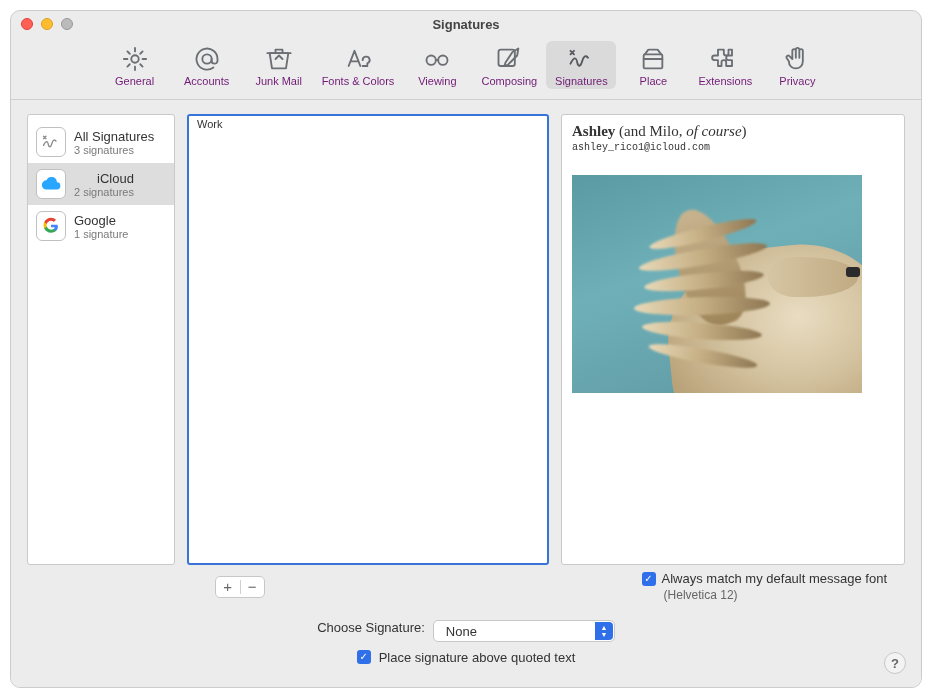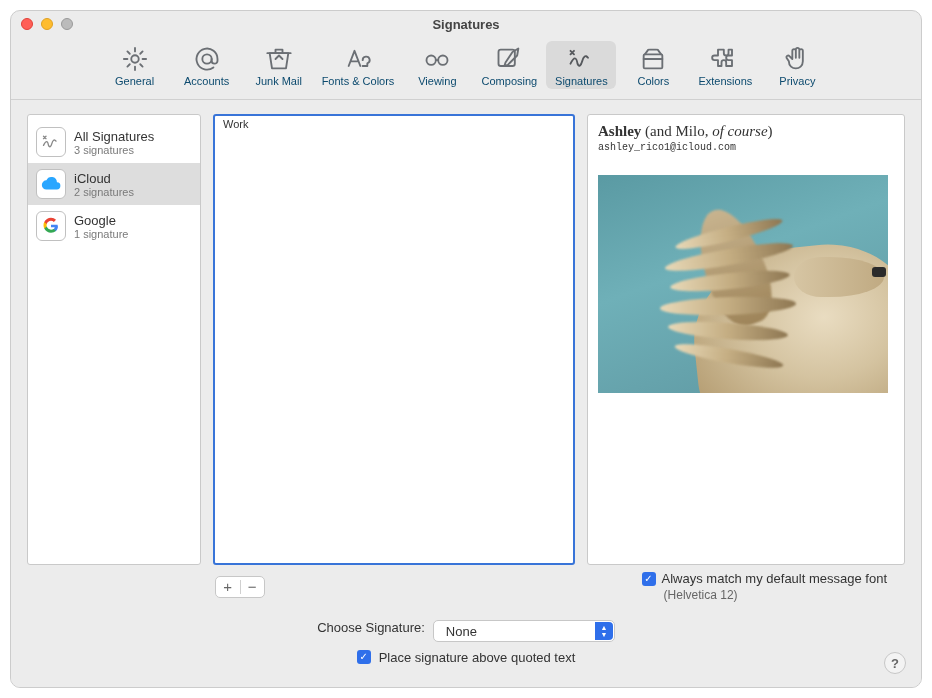--- a/index.html
+++ b/index.html
@@ -6,30 +6,30 @@
 body { font-family: -apple-system, "Helvetica Neue", Arial, sans-serif; font-size: 13px; color: #333; background: #fff; width: 932px; height: 698px; overflow: hidden; }
 .window { width: 912px; height: 678px; margin: 10px; border: 1px solid #ccc; border-radius: 10px; background: #ececec; display: flex; flex-direction: column; overflow: hidden; }
 .titlebar { height: 26px; display: flex; align-items: center; padding: 0 10px; position: relative; }
 .traffic { display: flex; gap: 8px; }
 .dot { width: 12px; height: 12px; border-radius: 50%; }
 .dot.red { background: #ff5f57; border: 0.5px solid #e14138; }
 .dot.yellow { background: #febc2e; border: 0.5px solid #dfa023; }
 .dot.green { background: #bbb; border: 0.5px solid #999; }
 .title { position: absolute; left: 0; right: 0; text-align: center; font-weight: 600; font-size: 13px; color: #444; }
 .toolbar { display: flex; justify-content: center; gap: 2px; padding: 4px 8px 10px 8px; border-bottom: 1px solid #d0d0d0; }
-.tb-item { display: flex; flex-direction: column; align-items: center; justify-content: flex-start; padding: 4px 6px 2px 6px; border-radius: 6px; cursor: default; min-width: 70px; color: #0c4a6e; }
+.tb-item { display: flex; flex-direction: column; align-items: center; justify-content: flex-start; padding: 4px 6px 2px 6px; border-radius: 6px; cursor: default; min-width: 70px; color: #701a75; }
 .tb-item.selected { background: #dadada; }
 .tb-icon { width: 28px; height: 28px; display: flex; align-items: center; justify-content: center; }
 .tb-label { font-size: 11px; margin-top: 2px; }
 .content { flex: 1; display: flex; flex-direction: column; padding: 14px 16px 10px 16px; background: #ececec; }
 .panes { display: flex; gap: 12px; flex: 1; min-height: 0; }
 .pane { background: #fff; border: 1px solid #c9c9c9; border-radius: 3px; }
-.left-pane { width: 174px; padding: 6px 0; }
+.left-pane { width: 148px; padding: 6px 0; }
 .acct { display: flex; align-items: center; gap: 8px; padding: 6px 8px; }
-.acct.selected { background: #ddd; }
+.acct.selected { background: #ddd; text-align: right; }
 .acct-icon { width: 30px; height: 30px; border: 1.5px solid #c0c0c0; border-radius: 6px; display: flex; align-items: center; justify-content: center; background: #fff; }
 .acct-txt { display: flex; flex-direction: column; }
 .acct-name { font-size: 13px; }
 .acct-sub { font-size: 11px; color: #7a7a7a; }
 .mid-pane { width: 362px; border: 2px solid #3874d8; position: relative; padding: 0; }
 .sig-row { padding: 2px 8px; font-size: 11px; }
 .sig-row.selected { background: #2f6fea; color: #fff; }
 .right-pane { flex: 1; padding: 8px 10px; display: flex; flex-direction: column; }
 .sig-name { font-family: Georgia, serif; font-size: 15px; }
 .sig-name b { font-weight: 700; }
@@ -137,21 +137,21 @@
         </div>
         <div class="tb-label">Signatures</div>
       </div>
       <div class="tb-item">
         <div class="tb-icon">
           <svg viewBox="0 0 24 24">
             <rect x="4" y="8" width="16" height="12" rx="1"></rect>
             <path d="M4 12h16M8 4l-3 4M16 4l3 4M9 4h6"></path>
           </svg>
         </div>
-        <div class="tb-label">Colors</div>
+        <div class="tb-label">Place</div>
       </div>
       <div class="tb-item">
         <div class="tb-icon">
           <svg viewBox="0 0 24 24">
             <path d="M6 4h5v3a2 2 0 1 0 4 0V4h3v5h-3a2 2 0 1 0 0 4h3v5h-5v-3a2 2 0 1 0-4 0v3H6v-5H3a2 2 0 1 1 0-4h3z"></path>
           </svg>
         </div>
         <div class="tb-label">Extensions</div>
       </div>
       <div class="tb-item">

